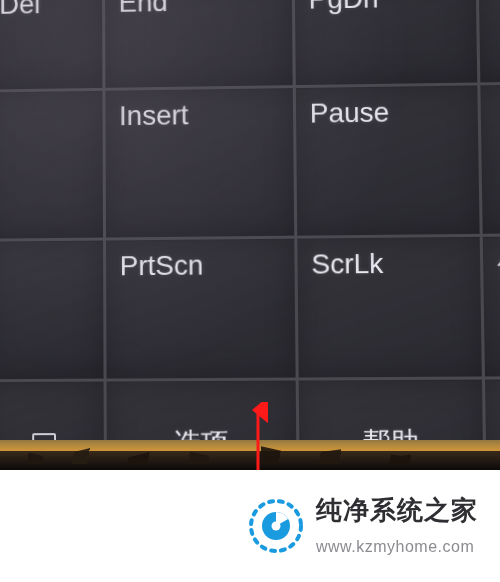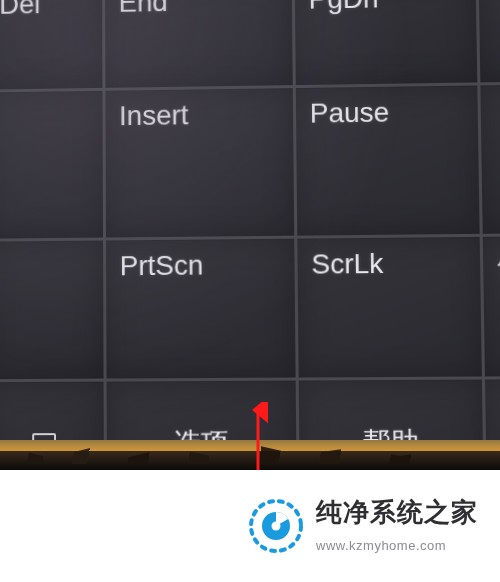--- a/index.html
+++ b/index.html
@@ -162,21 +162,21 @@
     flex-direction: column;
     line-height: 1.15;
   }
   .watermark-bar .txt .cn {
     font-size: 26px;
     font-weight: 600;
     color: #2f2f33;
     letter-spacing: 1px;
   }
   .watermark-bar .txt .en {
-    font-size: 13px;
+    font-size: 16px;
     color: #8b8b91;
     letter-spacing: 0.5px;
     margin-top: 12px;
   }
 </style>
 </head>
 <body>
 
 <div class="stage">
 

